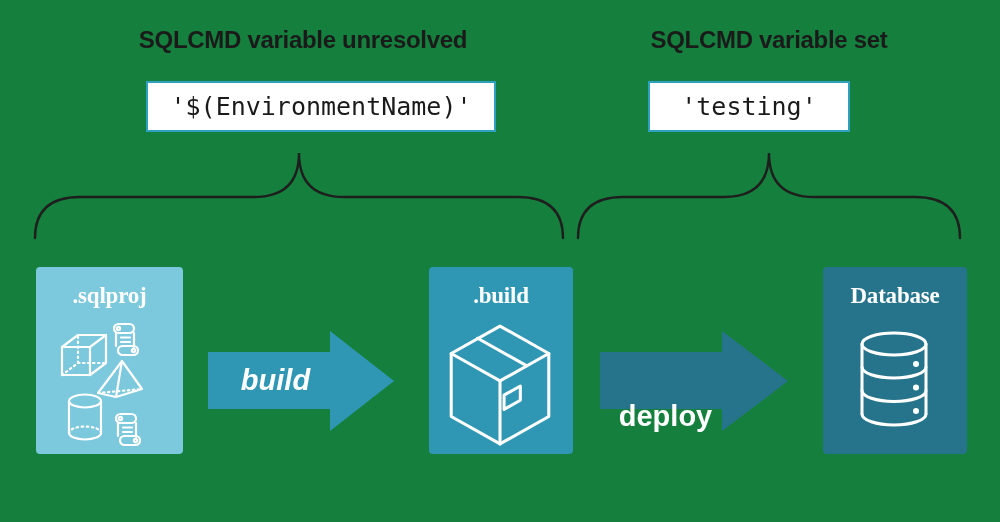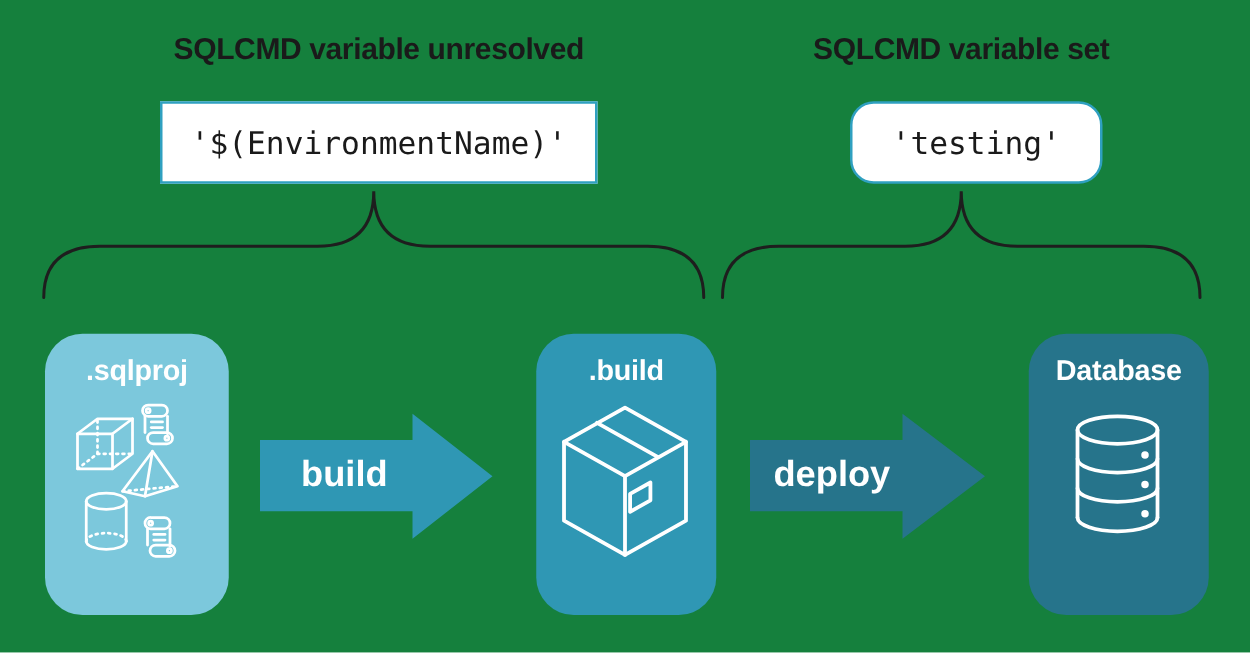--- a/index.html
+++ b/index.html
@@ -16,40 +16,41 @@
     position:relative;width:1000px;height:522px;background:#15803d;
     font-family:"Liberation Sans",sans-serif;overflow:hidden;
   }
   .heading{
     position:absolute;top:26px;text-align:center;
     font-size:24px;font-weight:700;color:var(--text);letter-spacing:-0.3px;
   }
   #heading-left{left:53px;width:500px;}
   #heading-right{left:569px;width:400px;}
   .code-box{
-    position:absolute;top:81px;height:66px;background:#ffffff;
+    position:absolute;top:81px;height:51px;background:#ffffff;
     border:2.5px solid var(--box-border);
     display:flex;align-items:center;justify-content:center;
     font-family:"DejaVu Sans Mono",monospace;font-size:25px;color:var(--text);
     white-space:nowrap;
+    margin-left:18px;
   }
   #code-box-left{left:128px;width:350px;}
-  #code-box-right{left:680px;width:202px;border-radius:19px;}
+  #code-box-right{left:630px;width:202px;}
   .layer{position:absolute;left:0;top:0;width:1000px;height:522px;pointer-events:none;}
   .layer path.brace{fill:none;stroke:var(--brace);stroke-width:2.4;stroke-linecap:round;}
   .arrow-build-shape{fill:var(--teal);}
   .arrow-deploy-shape{fill:var(--dark-teal);}
   .arrow-label{
     position:absolute;top:352px;height:57px;width:125px;
     display:flex;align-items:center;justify-content:center;
     color:#ffffff;font-size:29px;font-weight:700;
   }
-  #arrow-label-build{left:213px;}
-  #arrow-label-deploy{left:603px;}
-  .card{position:absolute;top:267px;height:225px;border-radius:30px;}
+  #arrow-label-build{left:213px;font-style:italic;}
+  #arrow-label-deploy{left:603px;margin-top:36px;}
+  .card{position:absolute;top:267px;height:187px;border-radius:4px;font-family:Liberation Serif, serif;}
   #card-sqlproj{left:36px;width:147px;background:var(--light-blue);}
   #card-dacpac{left:429px;width:144px;background:var(--teal);}
   #card-database{left:823px;width:144px;background:var(--dark-teal);}
   .card-title{
     position:absolute;top:16px;left:0;width:100%;text-align:center;
     color:#ffffff;font-size:23px;font-weight:700;letter-spacing:-0.2px;
   }
   .card svg{position:absolute;}
   .wicon{stroke:#ffffff;fill:none;stroke-width:2.2;stroke-linecap:round;stroke-linejoin:round;}
   .wicon-bold{stroke:#ffffff;fill:none;stroke-width:3;stroke-linecap:round;stroke-linejoin:round;}

